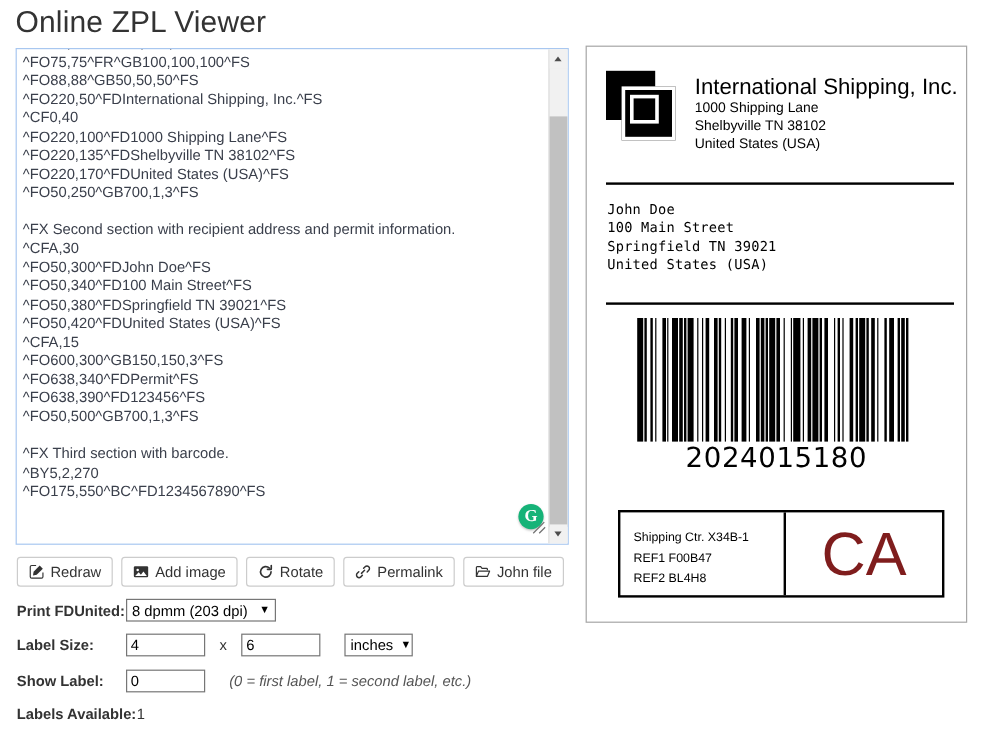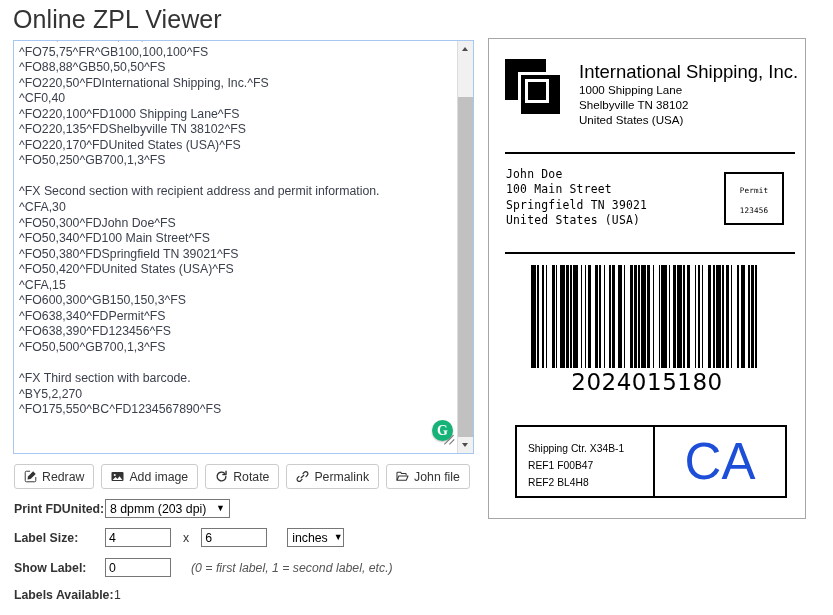--- a/index.html
+++ b/index.html
@@ -432,21 +432,21 @@
     white-space: nowrap;
   }
   #country-cell {
     flex: 1;
     display: flex;
     align-items: center;
     justify-content: center;
   }
   #country-code {
     font-size: 51px;
-    color: #1d4ed8;
+    color: #7f1d1d;
     line-height: 52px;
     font-family: "Liberation Sans", sans-serif;
   }
 </style>
 </head>
 <body>
 
 <div id="page-title">Online ZPL Viewer</div>
 
 <div id="zpl-editor-wrap">
@@ -587,24 +587,20 @@
       <div class="sender-line">United States (USA)</div>
     </div>
 
     <div id="divider-1"></div>
 
     <div id="recipient-block">John Doe
 100 Main Street
 Springfield TN 39021
 United States (USA)</div>
 
-    <div id="permit-box">
-      <div id="permit-title">Permit</div>
-      <div id="permit-number">123456</div>
-    </div>
 
     <div id="divider-2"></div>
 
     <div id="barcode-area">
       <div id="barcode-bars">
           <i style="width: 4.35px;"></i>
           <i style="width: 1.45px; background: transparent;"></i>
           <i style="width: 1.45px;"></i>
           <i style="width: 2.9px; background: transparent;"></i>
           <i style="width: 2.9px;"></i>

